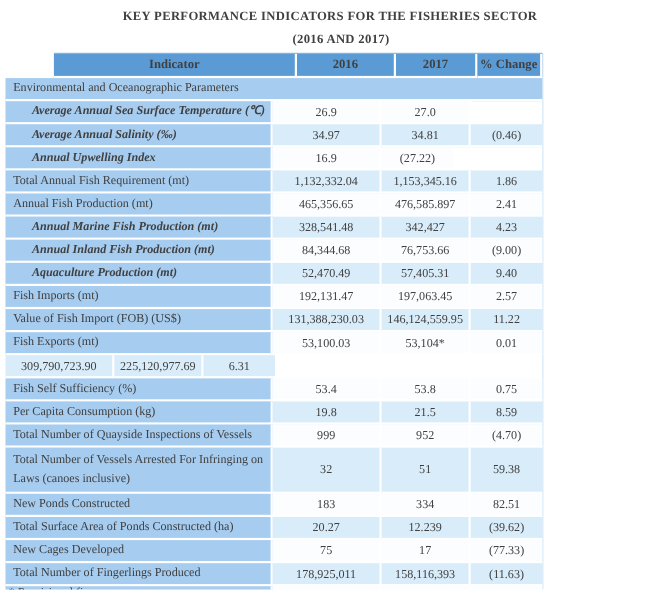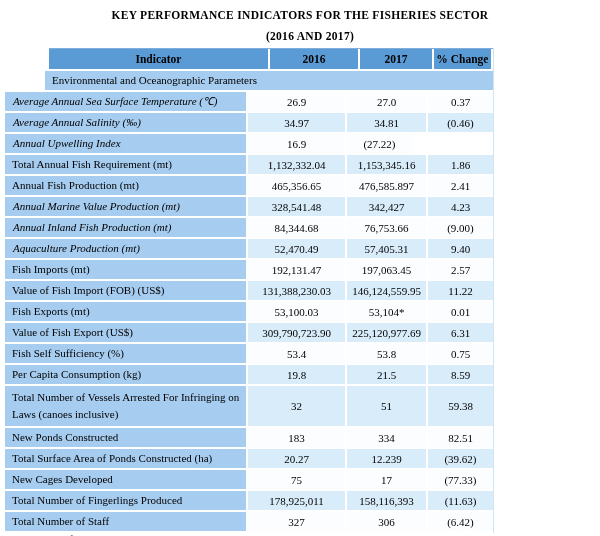--- a/index.html
+++ b/index.html
@@ -1,18 +1,18 @@
 <!DOCTYPE html>
 <html style="--header-bg: #5B9BD5; --indicator-bg: #A6CCF0; --band-light: #D9ECFA; --band-white: #FBFDFF; --grid: #FFFFFF;"><head>
 <meta charset="utf-8">
 <style>
   html,body{margin:0;padding:0;}
   .page{
     width:600px;height:536px;overflow:hidden;position:relative;
-    background:#ffffff;color:#000000;
+    background:#ffffff;color:#404040;
     font-family:"Liberation Serif", serif;
   }
   .title-line1{
     text-align:center;font-weight:bold;font-size:11.5px;
     padding-top:9px;letter-spacing:0.3px;
   }
   .title-line2{
     text-align:center;font-weight:bold;font-size:11.5px;margin-top:9px;letter-spacing:0.3px;margin-left:20px;
   }
   .kpi-table{
@@ -39,22 +39,22 @@
   .c2{width:99px;}
   .c3{width:81px;}
   .c4{width:65px;border-right:none;}
   .cell.c1{
     justify-content:flex-start;padding:1px 4px 1px 7px;
     background:var(--indicator-bg);line-height:17px;
   }
   .cell.val{justify-content:center;}
   .row.white .val{background:var(--band-white);}
   .row.light .val{background:var(--band-light);}
-  .row.sub .c1{font-style:italic;font-weight:normal;padding-left:8px;}
-  .row.section .c1{width:488px;border-right:none;margin-left:40px;}
+  .row.sub .c1{font-style:italic;font-weight:bold;padding-left:24px;}
+  .row.section .c1{width:488px;border-right:none;}
   .row.tall .cell{min-height:42px;}
   .footnote{
     position:absolute;left:8px;top:533px;font-size:11px;
   }
 </style>
 </head>
 <body>
 
 <div class="page">
 
@@ -70,21 +70,20 @@
     </div>
     <div id="table-body">
         <div class="row section">
     <div class="cell c1">Environmental and Oceanographic Parameters</div>
 
   </div>
         <div class="row white sub">
     <div class="cell c1">Average Annual Sea Surface Temperature (℃)</div>
     <div class="cell val c2">26.9</div>
     <div class="cell val c3">27.0</div>
-    <div class="cell val c4">0.37</div>
   </div>
         <div class="row light sub">
     <div class="cell c1">Average Annual Salinity (‰)</div>
     <div class="cell val c2">34.97</div>
     <div class="cell val c3">34.81</div>
     <div class="cell val c4">(0.46)</div>
   </div>
         <div class="row white sub">
     <div class="cell c1">Annual Upwelling Index</div>
     <div class="cell val c2">16.9</div>
@@ -96,21 +95,21 @@
     <div class="cell val c3">1,153,345.16</div>
     <div class="cell val c4">1.86</div>
   </div>
         <div class="row white">
     <div class="cell c1">Annual Fish Production (mt)</div>
     <div class="cell val c2">465,356.65</div>
     <div class="cell val c3">476,585.897</div>
     <div class="cell val c4">2.41</div>
   </div>
         <div class="row light sub">
-    <div class="cell c1">Annual Marine Value Production (mt)</div>
+    <div class="cell c1">Annual Marine Fish Production (mt)</div>
     <div class="cell val c2">328,541.48</div>
     <div class="cell val c3">342,427</div>
     <div class="cell val c4">4.23</div>
   </div>
         <div class="row white sub">
     <div class="cell c1">Annual Inland Fish Production (mt)</div>
     <div class="cell val c2">84,344.68</div>
     <div class="cell val c3">76,753.66</div>
     <div class="cell val c4">(9.00)</div>
   </div>
@@ -132,36 +131,41 @@
     <div class="cell val c3">146,124,559.95</div>
     <div class="cell val c4">11.22</div>
   </div>
         <div class="row white">
     <div class="cell c1">Fish Exports (mt)</div>
     <div class="cell val c2">53,100.03</div>
     <div class="cell val c3">53,104*</div>
     <div class="cell val c4">0.01</div>
   </div>
         <div class="row light">
-    <div class="cell c1">Value of Fish Export (US$)</div>
     <div class="cell val c2">309,790,723.90</div>
     <div class="cell val c3">225,120,977.69</div>
     <div class="cell val c4">6.31</div>
   </div>
         <div class="row white">
     <div class="cell c1">Fish Self Sufficiency (%)</div>
     <div class="cell val c2">53.4</div>
     <div class="cell val c3">53.8</div>
     <div class="cell val c4">0.75</div>
   </div>
         <div class="row light">
     <div class="cell c1">Per Capita Consumption (kg)</div>
     <div class="cell val c2">19.8</div>
     <div class="cell val c3">21.5</div>
     <div class="cell val c4">8.59</div>
+  </div>
+        <div class="row white">
+    <div class="cell c1">Total Number of Quayside Inspections of Vessels</div>
+    <div class="cell val c2">999</div>
+    <div class="cell val c3">952</div>
+    <div class="cell val c4">(4.70)</div>
   </div>
         <div class="row light tall">
     <div class="cell c1">Total Number of Vessels Arrested For Infringing on Laws (canoes inclusive)</div>
     <div class="cell val c2">32</div>
     <div class="cell val c3">51</div>
     <div class="cell val c4">59.38</div>
   </div>
         <div class="row white">
     <div class="cell c1">New Ponds Constructed</div>
     <div class="cell val c2">183</div>

